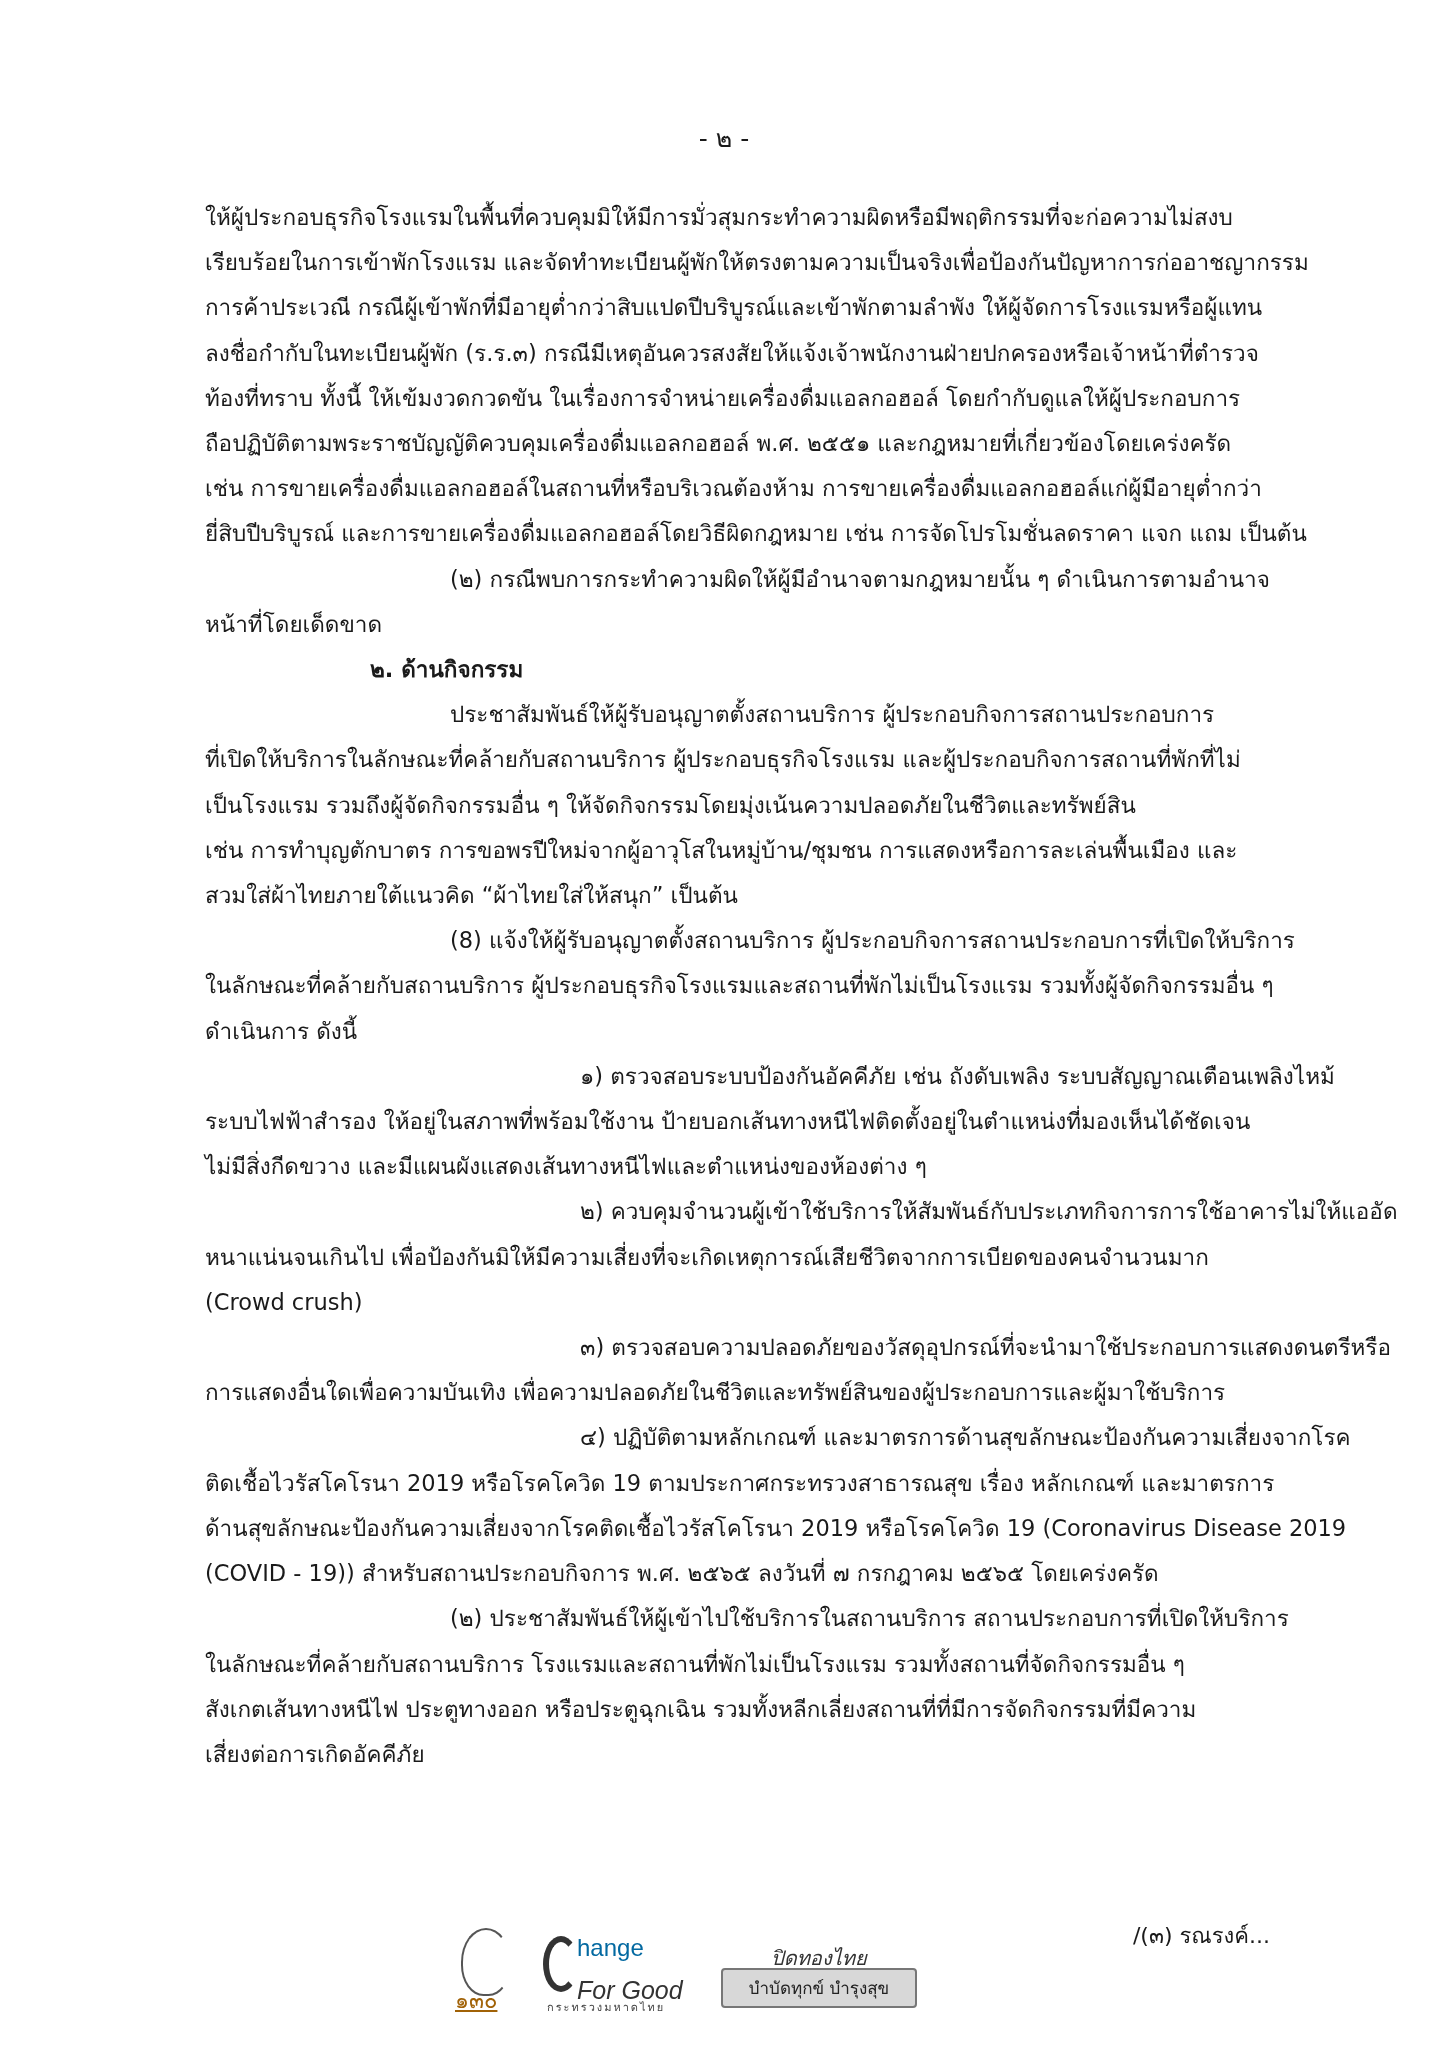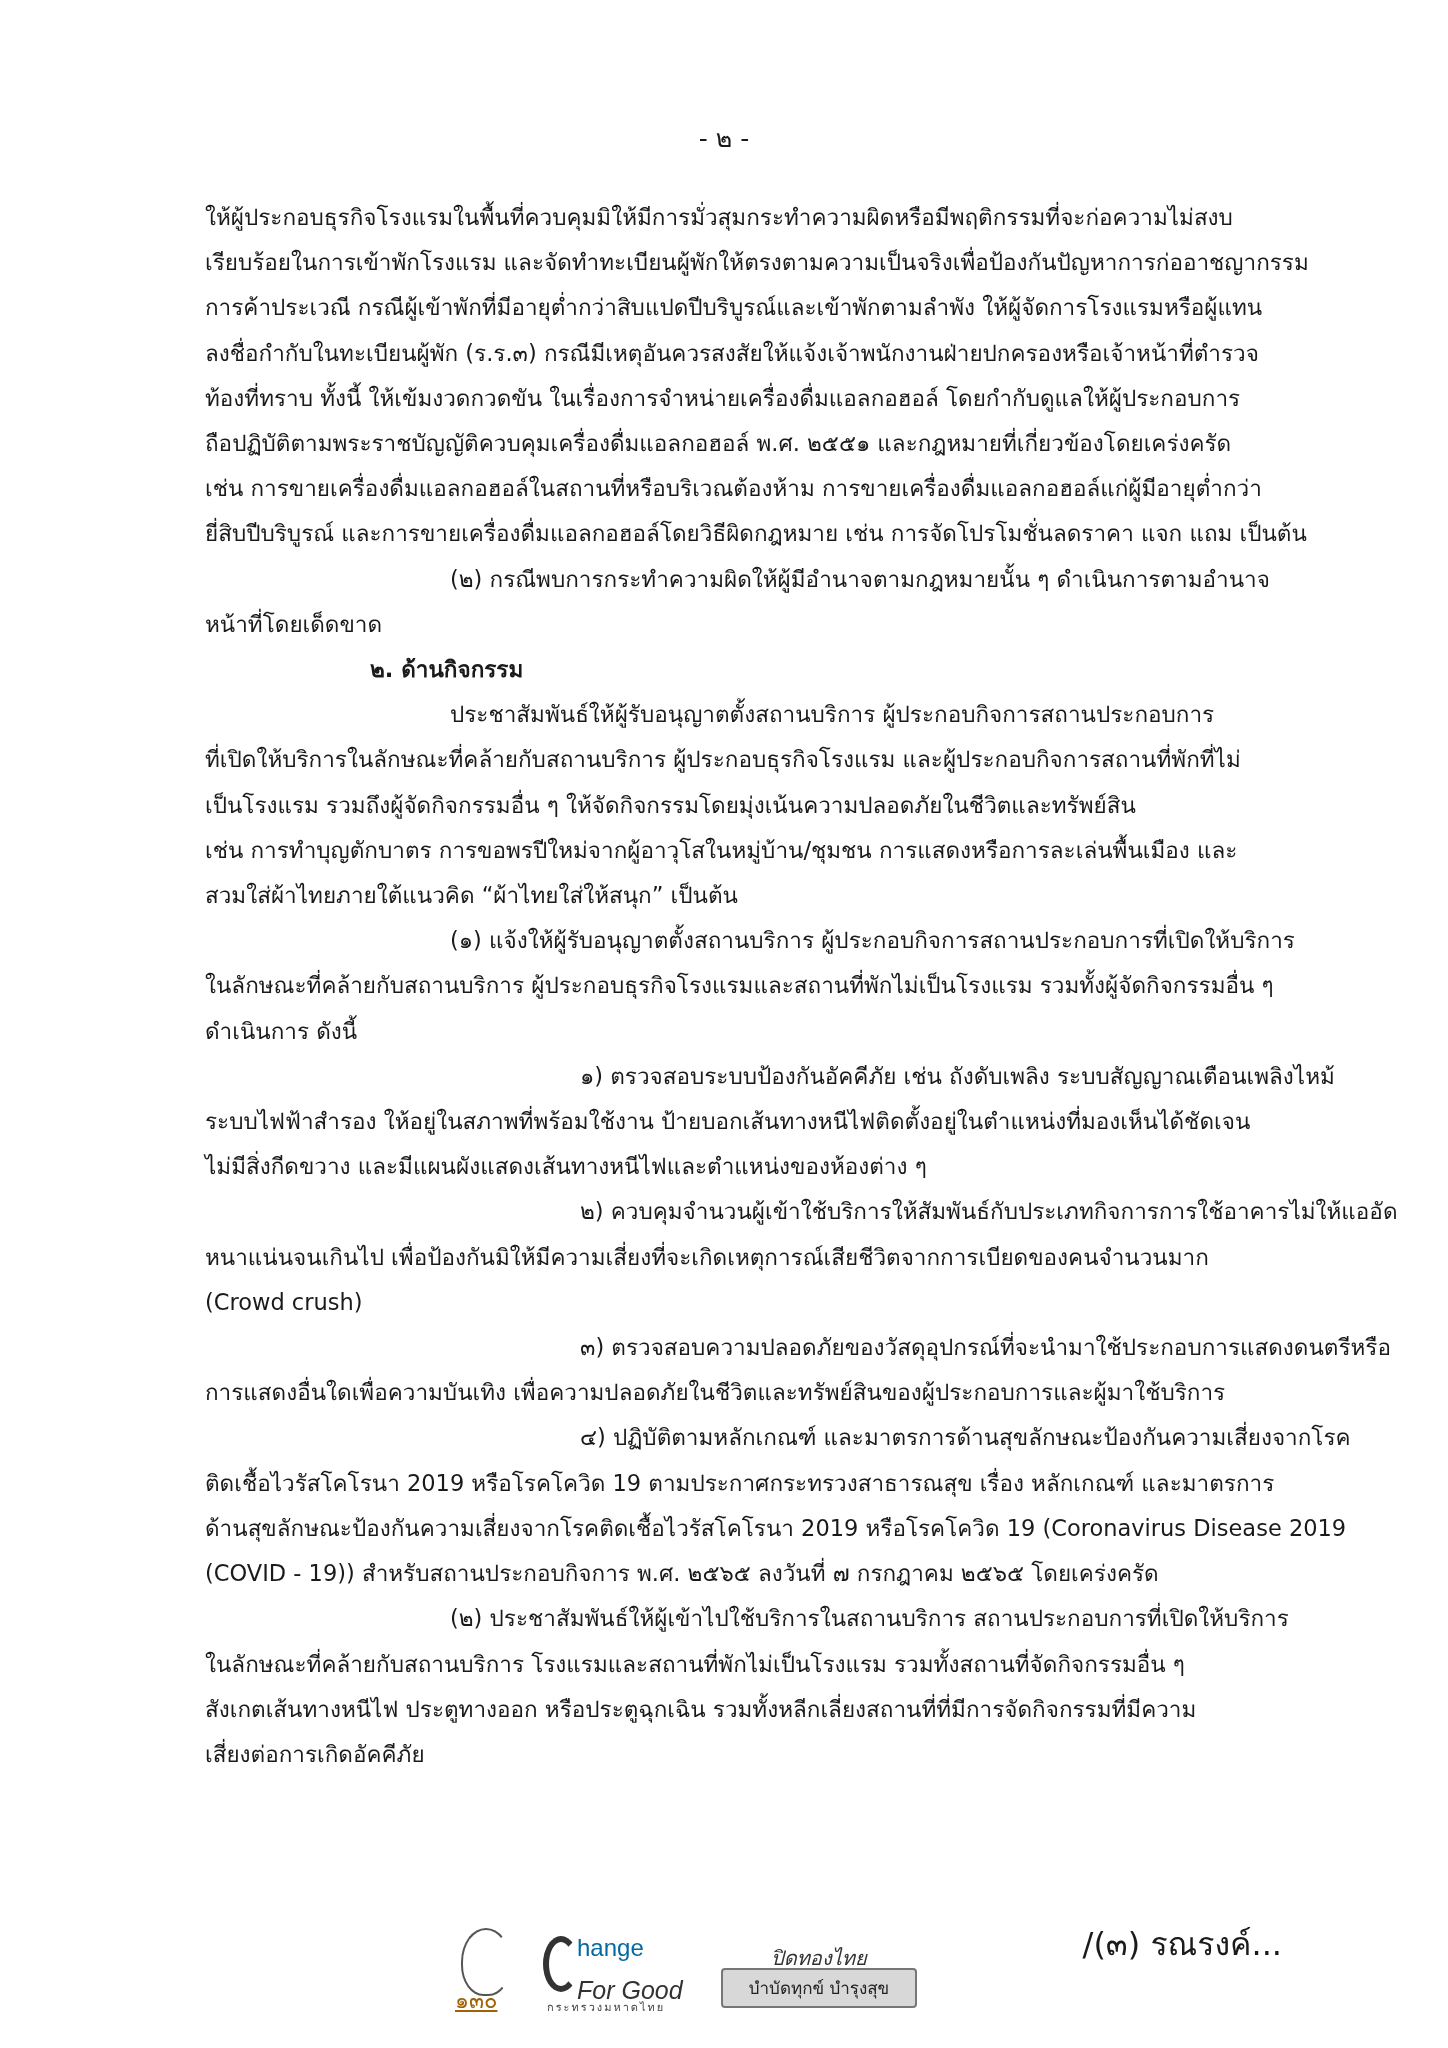--- a/index.html
+++ b/index.html
@@ -4,21 +4,21 @@
 <style>
   html, body { margin:0; padding:0; background:#ffffff; }
   body { width:1448px; height:2048px; position:relative; overflow:hidden;
          font-family:"DejaVu Sans", "Liberation Sans", sans-serif; color:#1a1a1a; }
   .page-num { position:absolute; top:118px; left:0; width:1448px; text-align:center; font-size:25px; }
   .body { position:absolute; left:205px; top:195px; width:1080px; font-size:22.5px; line-height:45.2px; }
   .line { white-space:nowrap; overflow:visible; }
   .ind2 { padding-left:245px; }
   .ind3 { padding-left:375px; }
   .ind-head { padding-left:165px; font-weight:bold; }
-  .next { position:absolute; right:166px; top:1918px; font-size:32px; }
+  .next { position:absolute; right:178px; top:1918px; font-size:22px; }
   .footer { position:absolute; left:455px; top:1928px; height:90px; display:flex; align-items:flex-end; gap:18px; }
   .logo-seal { width:70px; height:90px; position:relative; }
   .seal-circle { position:absolute; left:6px; top:0; width:46px; height:64px; border:2px solid #555; border-radius:50% 50% 45% 45%; border-right-color:transparent; }
   .seal-text { position:absolute; left:0; bottom:0; font-size:22px; color:#a16207;text-decoration:underline; }
   .logo-cfg { width:160px; height:90px; position:relative; }
   .cfg-c { position:absolute; left:0; top:8px; width:36px; height:56px; border:6px solid #333; border-right-color:transparent; border-radius:50%; box-sizing:border-box; }
   .cfg-1 { position:absolute; left:34px; top:6px; font-size:24px; color:#0369a1; font-family:"Liberation Sans", sans-serif; }
   .cfg-2 { position:absolute; left:34px; top:48px; font-size:25px; color:#333; font-family:"Liberation Sans", sans-serif;font-style:italic; }
   .cfg-sub { position:absolute; left:4px; bottom:2px; font-size:11px; letter-spacing:2px; color:#444; }
   .logo-banner { width:200px; height:70px; position:relative; margin-bottom:6px; }
@@ -40,21 +40,21 @@
     <div class="line">เช่น การขายเครื่องดื่มแอลกอฮอล์ในสถานที่หรือบริเวณต้องห้าม การขายเครื่องดื่มแอลกอฮอล์แก่ผู้มีอายุต่ำกว่า</div>
     <div class="line">ยี่สิบปีบริบูรณ์ และการขายเครื่องดื่มแอลกอฮอล์โดยวิธีผิดกฎหมาย เช่น การจัดโปรโมชั่นลดราคา แจก แถม เป็นต้น</div>
     <div class="line ind2">(๒) กรณีพบการกระทำความผิดให้ผู้มีอำนาจตามกฎหมายนั้น ๆ ดำเนินการตามอำนาจ</div>
     <div class="line">หน้าที่โดยเด็ดขาด</div>
     <div class="line ind-head">๒. ด้านกิจกรรม</div>
     <div class="line ind2">ประชาสัมพันธ์ให้ผู้รับอนุญาตตั้งสถานบริการ ผู้ประกอบกิจการสถานประกอบการ</div>
     <div class="line">ที่เปิดให้บริการในลักษณะที่คล้ายกับสถานบริการ ผู้ประกอบธุรกิจโรงแรม และผู้ประกอบกิจการสถานที่พักที่ไม่</div>
     <div class="line">เป็นโรงแรม รวมถึงผู้จัดกิจกรรมอื่น ๆ ให้จัดกิจกรรมโดยมุ่งเน้นความปลอดภัยในชีวิตและทรัพย์สิน</div>
     <div class="line">เช่น การทำบุญตักบาตร การขอพรปีใหม่จากผู้อาวุโสในหมู่บ้าน/ชุมชน การแสดงหรือการละเล่นพื้นเมือง และ</div>
     <div class="line">สวมใส่ผ้าไทยภายใต้แนวคิด “ผ้าไทยใส่ให้สนุก” เป็นต้น</div>
-    <div class="line ind2">(๑) แจ้งให้ผู้รับอนุญาตตั้งสถานบริการ ผู้ประกอบกิจการสถานประกอบการที่เปิดให้บริการ</div>
+    <div class="line ind2">(8) แจ้งให้ผู้รับอนุญาตตั้งสถานบริการ ผู้ประกอบกิจการสถานประกอบการที่เปิดให้บริการ</div>
     <div class="line">ในลักษณะที่คล้ายกับสถานบริการ ผู้ประกอบธุรกิจโรงแรมและสถานที่พักไม่เป็นโรงแรม รวมทั้งผู้จัดกิจกรรมอื่น ๆ</div>
     <div class="line">ดำเนินการ ดังนี้</div>
     <div class="line ind3">๑) ตรวจสอบระบบป้องกันอัคคีภัย เช่น ถังดับเพลิง ระบบสัญญาณเตือนเพลิงไหม้</div>
     <div class="line">ระบบไฟฟ้าสำรอง ให้อยู่ในสภาพที่พร้อมใช้งาน ป้ายบอกเส้นทางหนีไฟติดตั้งอยู่ในตำแหน่งที่มองเห็นได้ชัดเจน</div>
     <div class="line">ไม่มีสิ่งกีดขวาง และมีแผนผังแสดงเส้นทางหนีไฟและตำแหน่งของห้องต่าง ๆ</div>
     <div class="line ind3">๒) ควบคุมจำนวนผู้เข้าใช้บริการให้สัมพันธ์กับประเภทกิจการการใช้อาคารไม่ให้แออัด</div>
     <div class="line">หนาแน่นจนเกินไป เพื่อป้องกันมิให้มีความเสี่ยงที่จะเกิดเหตุการณ์เสียชีวิตจากการเบียดของคนจำนวนมาก</div>
     <div class="line">(Crowd crush)</div>
     <div class="line ind3">๓) ตรวจสอบความปลอดภัยของวัสดุอุปกรณ์ที่จะนำมาใช้ประกอบการแสดงดนตรีหรือ</div>
     <div class="line">การแสดงอื่นใดเพื่อความบันเทิง เพื่อความปลอดภัยในชีวิตและทรัพย์สินของผู้ประกอบการและผู้มาใช้บริการ</div>

